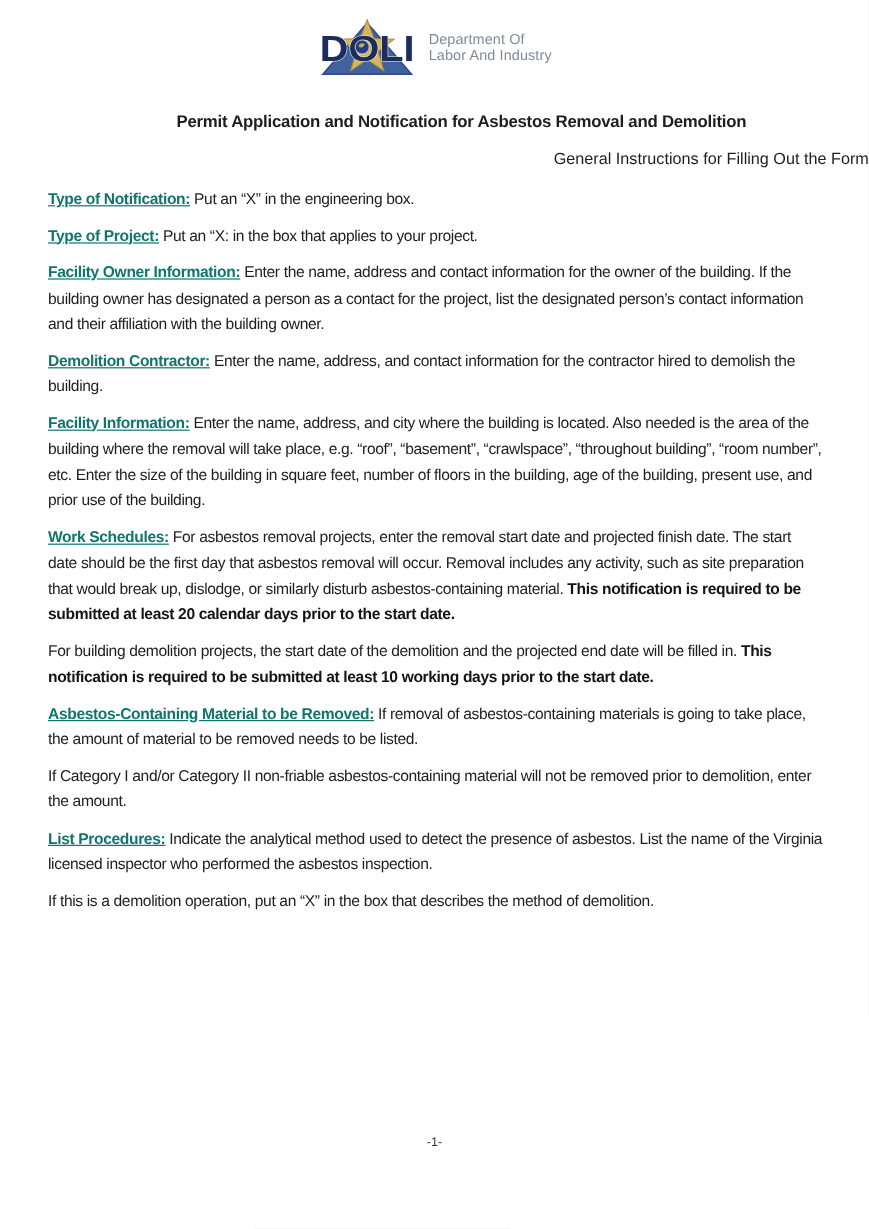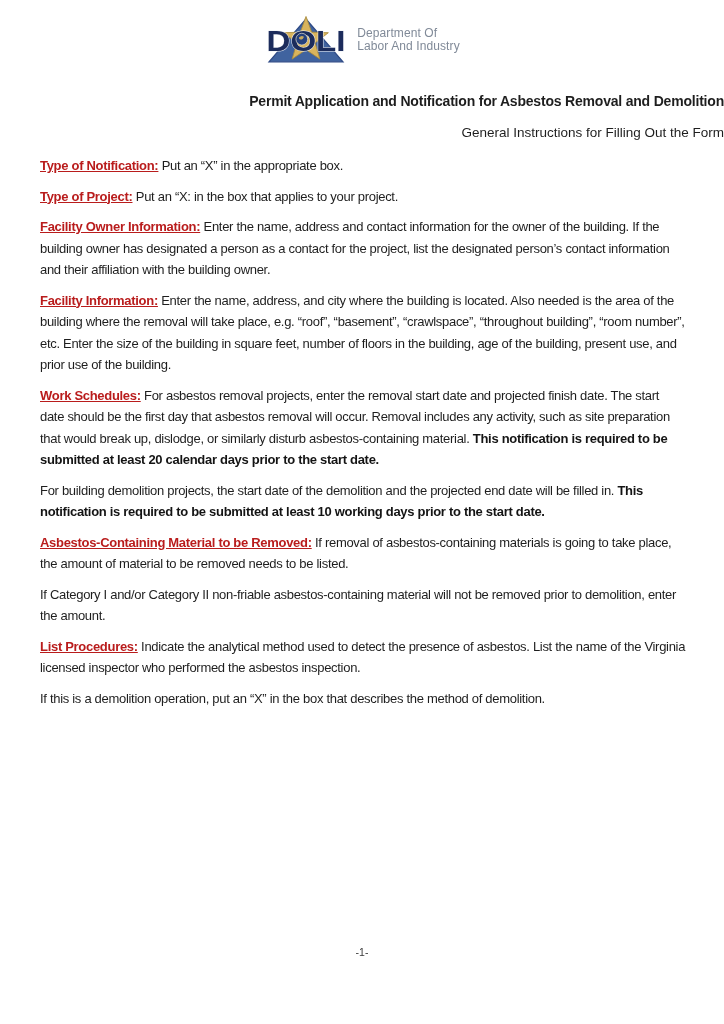--- a/index.html
+++ b/index.html
@@ -22,41 +22,41 @@
     height: 54px;
   }
   .logo-mark { width: 84px; height: 54px; flex: 0 0 auto; }
   .logo-text {
     color: #808a98;
     font-size: 12px;
     line-height: 13.5px;
     letter-spacing: 0.1px;
   }
   .doc-title {
-    text-align: right;
+    text-align: center;
     font-weight: bold;
     font-size: 14px;
     letter-spacing: -0.2px;
     margin-top: 26px;
     padding-left: 45px;
   }
   .doc-subtitle {
     text-align: right;
     font-size: 13.5px;
     margin-top: 16px;
   }
   .content {
     margin: 15px 38px 0 40px;
     font-size: 13px;
     line-height: 21.5px;
     letter-spacing: -0.3px;
     text-align: left;
   }
   .para { margin: 0 0 9px 0; }
-  .lead { font-weight: bold; text-decoration: underline; color: #b91c1c; }
+  .lead { font-weight: bold; text-decoration: underline; color: #0f766e; }
   .bold-tail { font-weight: bold; color: #141414; }
   .footer {
     position: absolute;
     left: 0; right: 0;
     top: 946px;
     text-align: center;
     font-size: 10.5px;
     color: #3a3a3a;
   }
 </style>
@@ -77,27 +77,28 @@
       <div>Department Of</div>
       <div>Labor And Industry</div>
     </div>
   </div>
 
   <div class="doc-title">Permit Application and Notification for Asbestos Removal and Demolition</div>
   <div class="doc-subtitle">General Instructions for Filling Out the Form</div>
 
   <div class="content">
 
-    <p class="para"><span class="lead">Type of Notification:</span><span> Put an “X” in the appropriate box.</span></p>
+    <p class="para"><span class="lead">Type of Notification:</span><span> Put an “X” in the engineering box.</span></p>
 
     <p class="para"><span class="lead">Type of Project:</span><span> Put an “X: in the box that applies to your project.</span></p>
 
     <p class="para"><span class="lead">Facility Owner Information:</span><span> Enter the name, address and contact information for the owner of the building. If the building owner has designated a person as a contact for the project, list the designated person’s contact information and their affiliation with the building owner.</span></p>
 
 
+    <p class="para"><span class="lead">Demolition Contractor:</span><span> Enter the name, address, and contact information for the contractor hired to demolish the building.</span></p>
 
     <p class="para"><span class="lead">Facility Information:</span><span> Enter the name, address, and city where the building is located. Also needed is the area of the building where the removal will take place, e.g. “roof”, “basement”, “crawlspace”, “throughout building”, “room number”, etc. Enter the size of the building in square feet, number of floors in the building, age of the building, present use, and prior use of the building.</span></p>
 
     <p class="para"><span class="lead">Work Schedules:</span><span> For asbestos removal projects, enter the removal start date and projected finish date. The start date should be the first day that asbestos removal will occur. Removal includes any activity, such as site preparation that would break up, dislodge, or similarly disturb asbestos-containing material.</span><span class="bold-tail"> This notification is required to be submitted at least 20 calendar days prior to the start date.</span></p>
 
     <p class="para"><span>For building demolition projects, the start date of the demolition and the projected end date will be filled in.</span><span class="bold-tail"> This notification is required to be submitted at least 10 working days prior to the start date.</span></p>
 
 
     <p class="para"><span class="lead">Asbestos-Containing Material to be Removed:</span><span> If removal of asbestos-containing materials is going to take place, the amount of material to be removed needs to be listed.</span></p>
 

